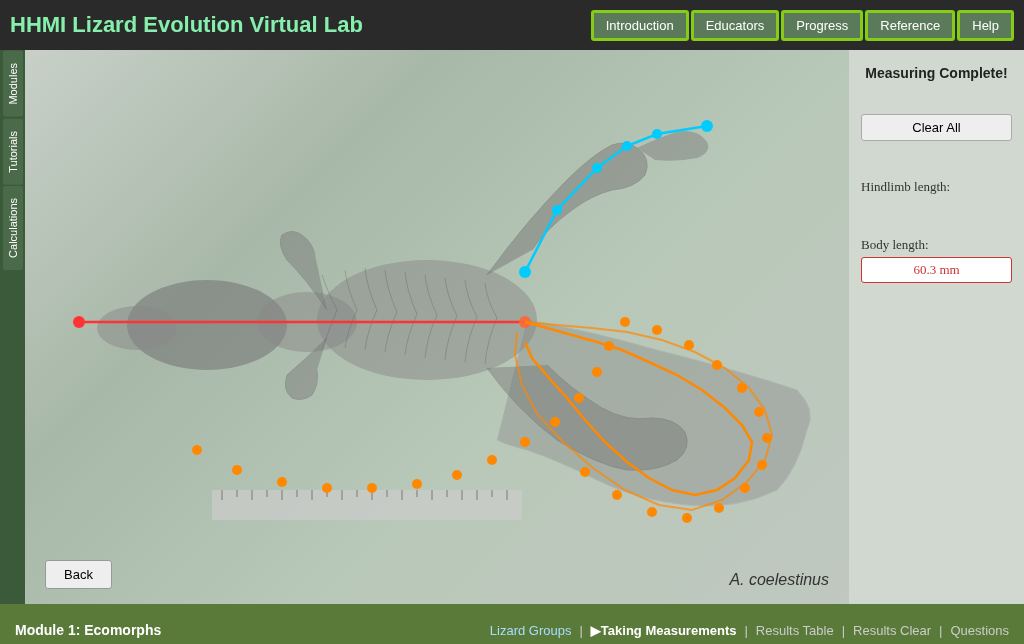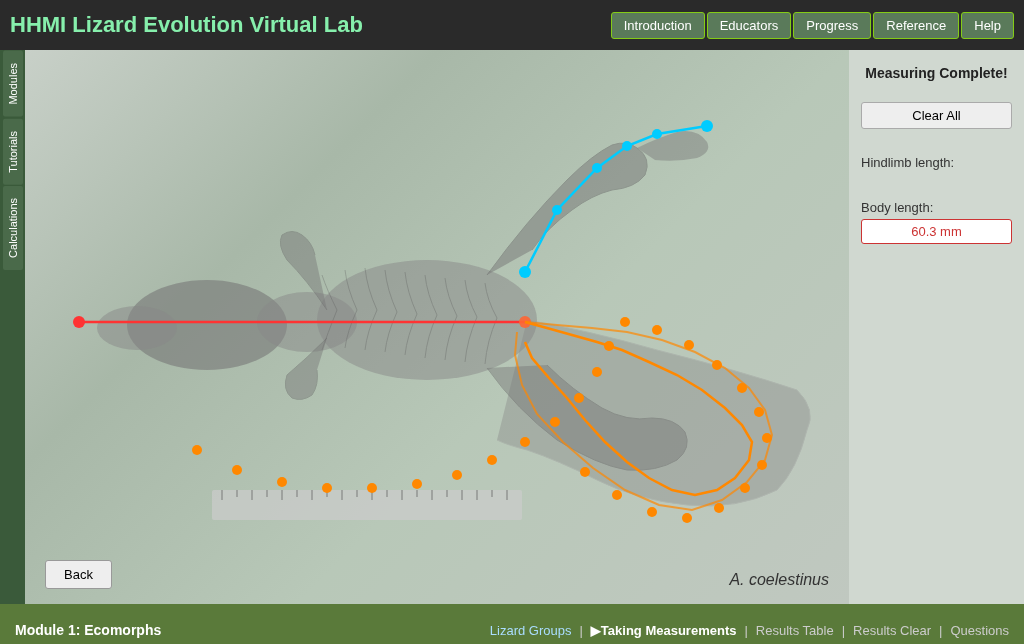--- a/index.html
+++ b/index.html
@@ -19,21 +19,21 @@
       font-weight: bold;
       flex: 1;
     }
     .header-nav {
       display: flex;
       gap: 2px;
     }
     .nav-btn {
       background: #5a7a5a;
       color: #fff;
-      border: 1px solid #84cc16;
+      border: 3px solid #84cc16;
       padding: 5px 12px;
       font-size: 13px;
       cursor: pointer;
       border-radius: 3px;
     }
 
     
     .main-content {
       display: flex;
       height: 554px;
@@ -97,21 +97,21 @@
       border-radius: 3px;
     }
 
     
     .right-panel {
       width: 175px;
       background: #d0d8d0;
       padding: 15px 12px;
       display: flex;
       flex-direction: column;
-      gap: 16px;
+      gap: 28px;
     }
 
     .measuring-complete {
       text-align: center;
       font-weight: bold;
       font-size: 14px;
       color: #222;
       margin-bottom: 5px;
     }
 
@@ -120,20 +120,21 @@
       border: 1px solid #aaa;
       padding: 5px 10px;
       font-size: 13px;
       cursor: pointer;
       border-radius: 3px;
       width: 100%;
     }
 
     .measurement-group {
       margin-top: 10px;
+      font-family: Liberation Serif, serif;
     }
 
     .measurement-label {
       font-size: 13px;
       color: #333;
       margin-bottom: 4px;
     }
 
     .measurement-value {
       border: 1px solid;

